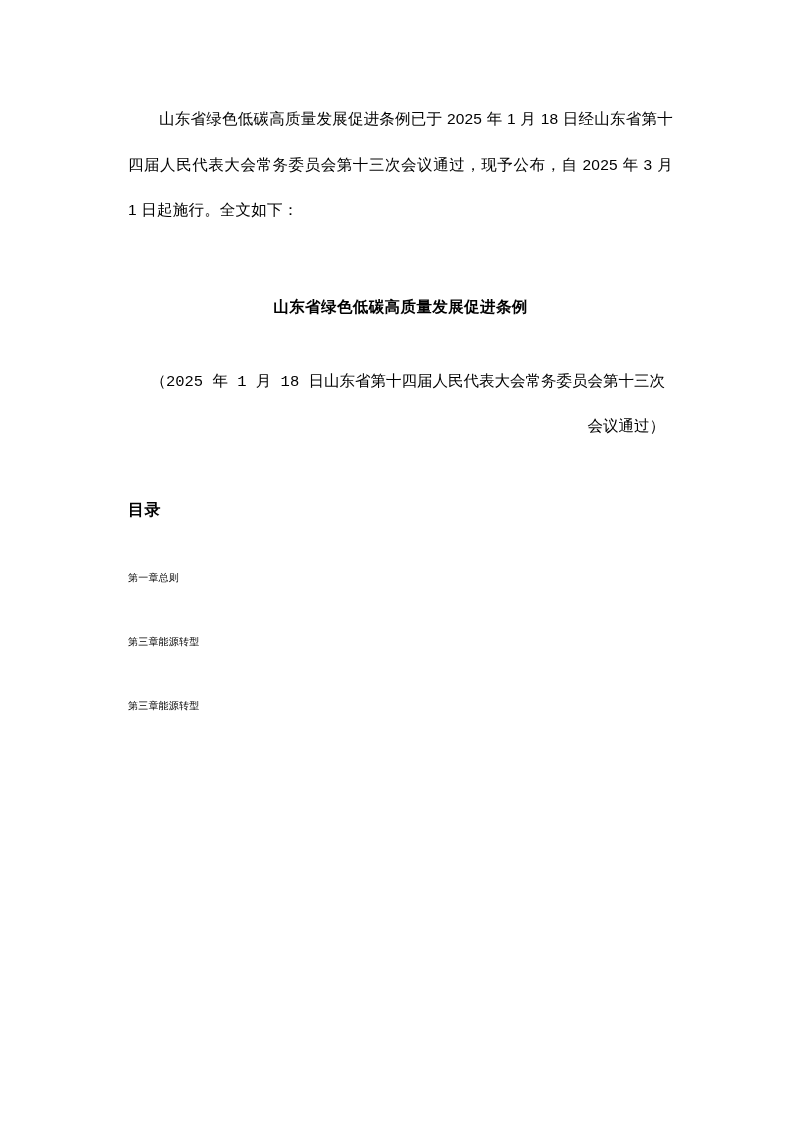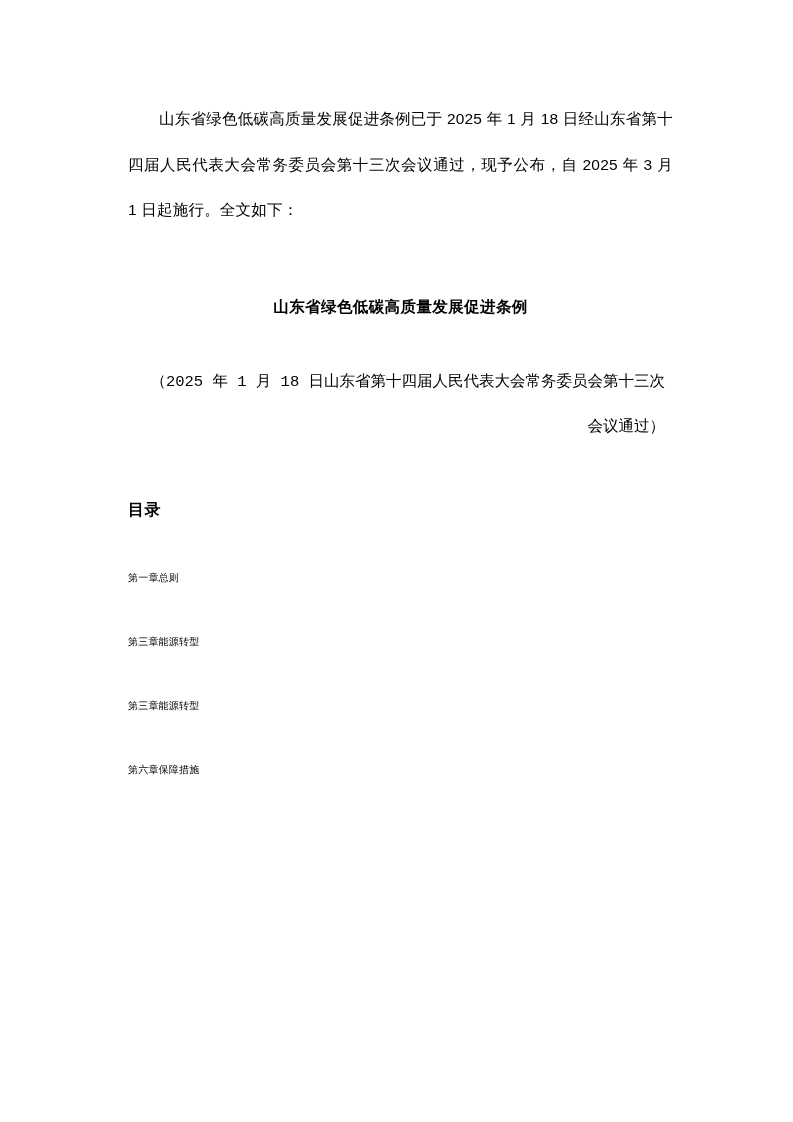--- a/index.html
+++ b/index.html
@@ -74,16 +74,15 @@
   <h1 class="doc-title">山东省绿色低碳高质量发展促进条例</h1>
 
   <p class="doc-subtitle">（2025 年 1 月 18 日山东省第十四届人民代表大会常务委员会第十三次会议通过）</p>
 
   <h2 class="toc-heading">目录</h2>
 
   <ul class="toc-list">
     <li class="toc-item">第一章总则</li>
     <li class="toc-item">第三章能源转型</li>
     <li class="toc-item">第三章能源转型</li>
-    <li class="toc-item">第六章保障措施</li>
   </ul>
 
 </div>
 
 </body></html>

